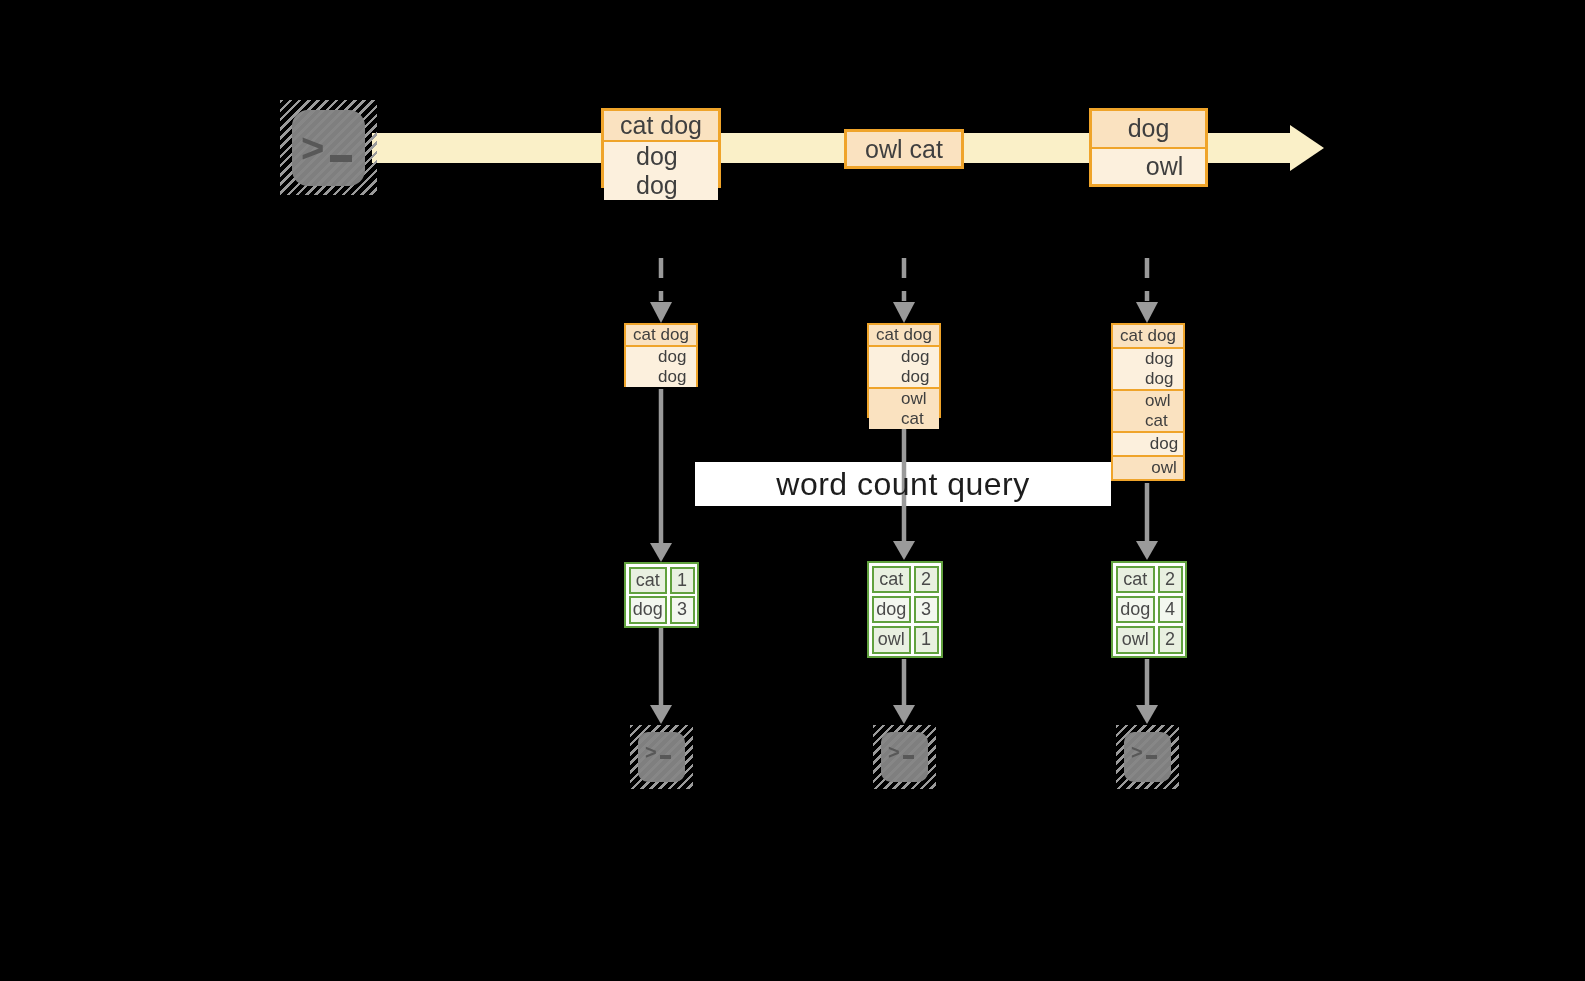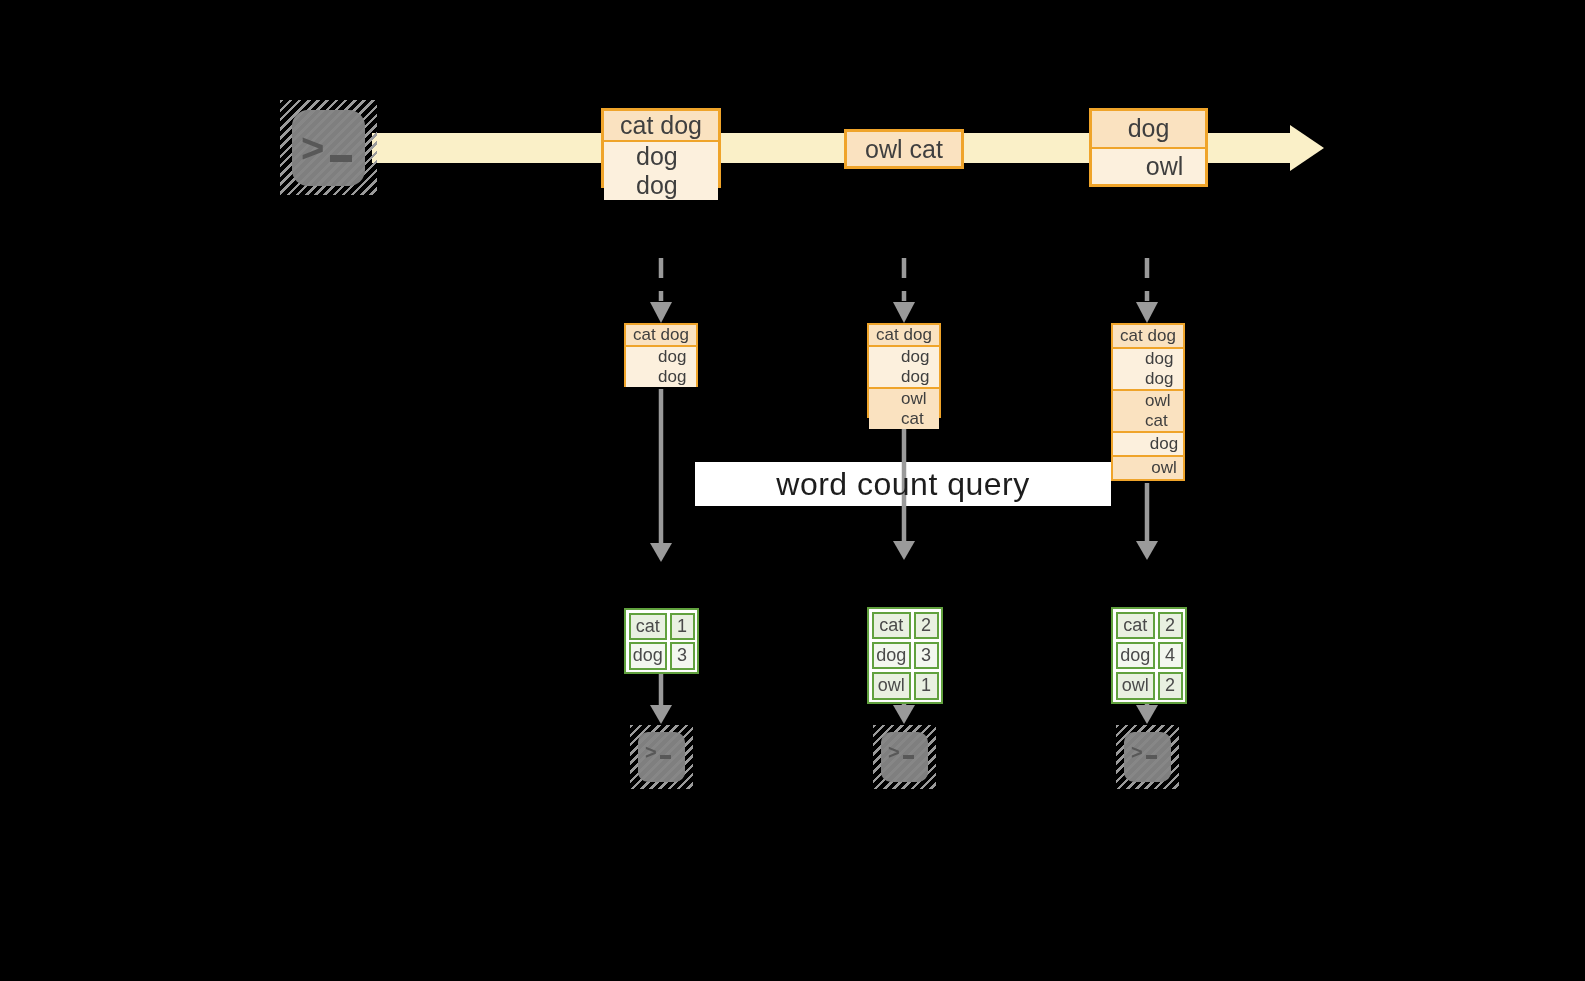--- a/index.html
+++ b/index.html
@@ -29,21 +29,21 @@
 
   
   .query-band  { position: absolute; left: 695px; top: 462px; width: 416px; height: 44px;
                  background: #FFFFFF; z-index: 2; }
   .query-title { position: absolute; left: 695px; top: 462px; width: 416px; height: 44px; z-index: 4;
                  display: flex; align-items: center; justify-content: center;
                  font-size: 32px; color: #1D1D1D; letter-spacing: 0.5px; text-align: right; }
 
   
   .count-table { position: absolute; z-index: 5; background: #FFFFFF; border: 2px solid #61A13E;
-                 padding: 2.5px; display: grid; grid-template-columns: 1fr 25px; gap: 2.5px; margin-top: 46px; }
+                 padding: 2.5px; display: grid; grid-template-columns: 1fr 25px; gap: 2.5px; }
   .count-table .cell { border: 2px solid #61A13E; display: flex; align-items: center;
                        justify-content: center; font-size: 18px; color: #4A4A4A; }
   .g-dark  { background: #E9F0E1; }
   .g-light { background: #F3F7EF; }
 
   
   .terminal { position: absolute; z-index: 5;
               background: repeating-linear-gradient(135deg, #9B9B9B 0 2.5px, transparent 2.5px 6.5px); }
   .term-body { position: absolute;
                background: repeating-linear-gradient(135deg, rgba(255,255,255,0.06) 0 3px, transparent 3px 7px), #7F7F7F;

